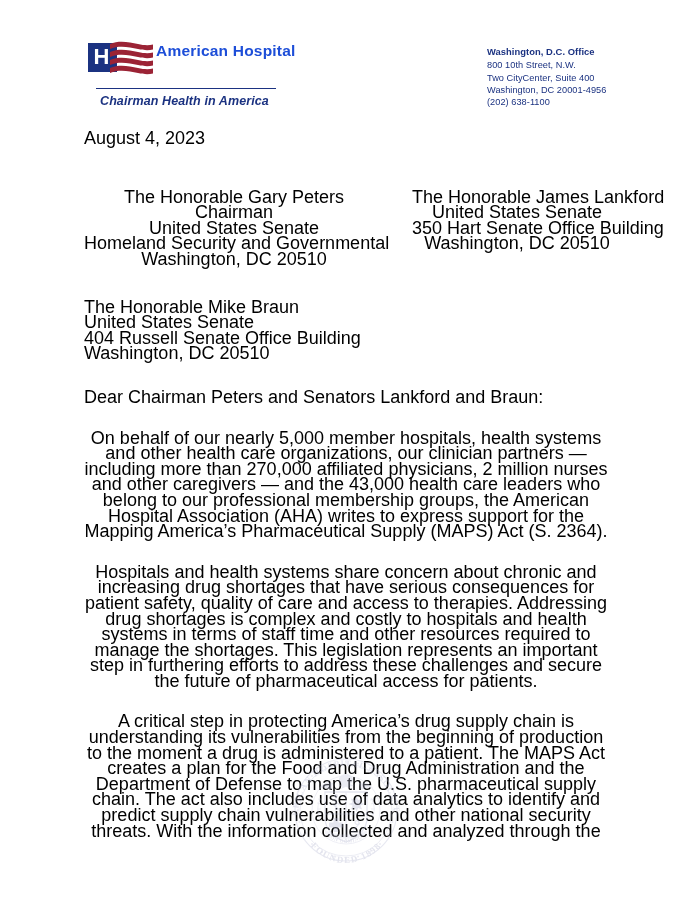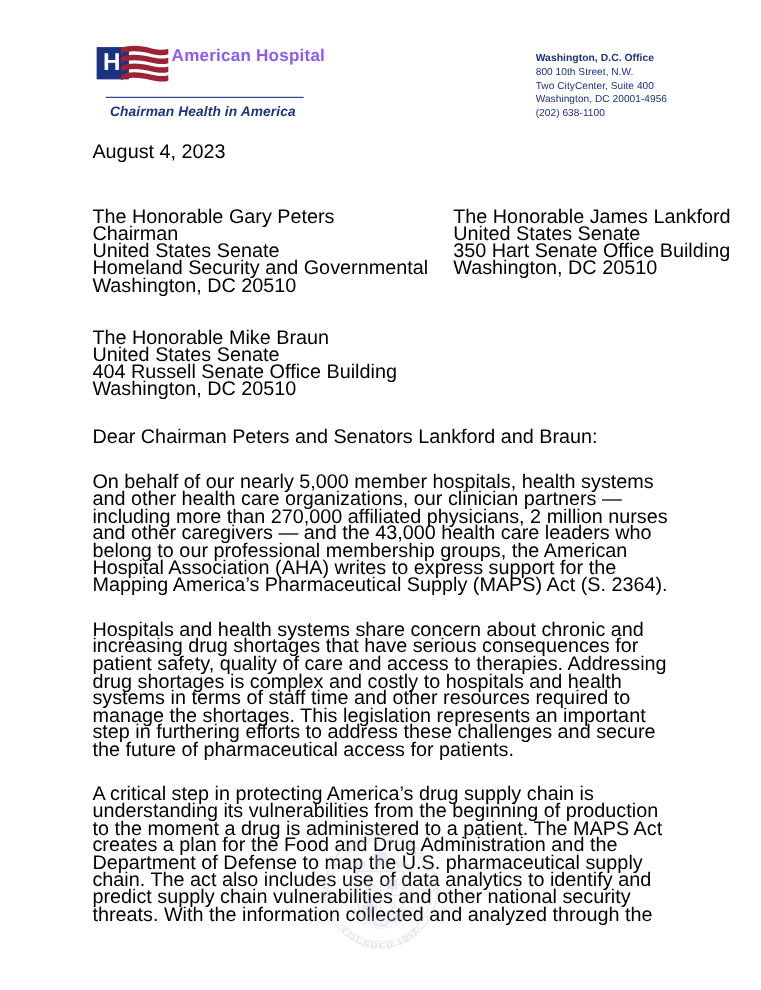--- a/index.html
+++ b/index.html
@@ -72,21 +72,21 @@
     left: 20px;
     top: 0px;
   }
 
   .logo-words {
     margin-left: 4px;
     padding-top: 1px;
   }
   .logo-words .l1,
   .logo-words .l2 {
-    color: #8b5cf6;
+    color: #1d4ed8;
     font-family: "Liberation Sans", sans-serif;
     font-weight: bold;
     font-size: 15.5px;
     line-height: 17px;
     letter-spacing: 0.2px;
     white-space: nowrap;
   }
   .logo-words .tm {
     font-size: 8px;
     vertical-align: super;
@@ -143,20 +143,21 @@
     line-height: 15.6px;
     color: #000000;
   }
   .date-line {
     margin: 0 0 43px 0;
   }
   .addr-grid {
     position: relative;
     width: 524px;
     margin: 0 0 0 0;
+    text-align: center;
   }
   .addr-col-left {
     position: absolute;
     left: 0;
     top: 0;
     width: 300px;
   }
   .addr-col-right {
     position: absolute;
     left: 328px;
@@ -170,21 +171,21 @@
     height: 110px;
   }
   .addr-second {
     margin: 0 0 0 0;
   }
   .salutation {
     margin: 28px 0 0 0;
   }
   .para {
     margin: 25px 0 0 0;
-    text-align: left;
+    text-align: center;
   }
 
   
   .seal {
     position: absolute;
     left: 281px;
     top: 752px;
     width: 130px;
     height: 112px;
     opacity: 0.34;

